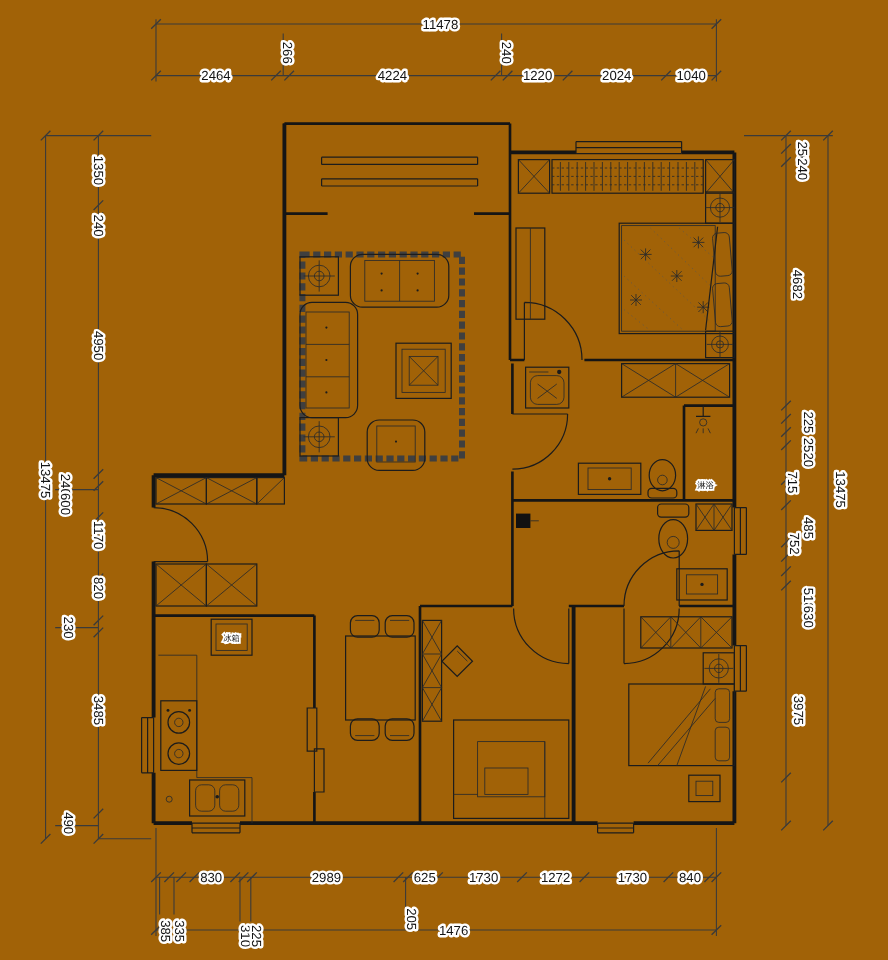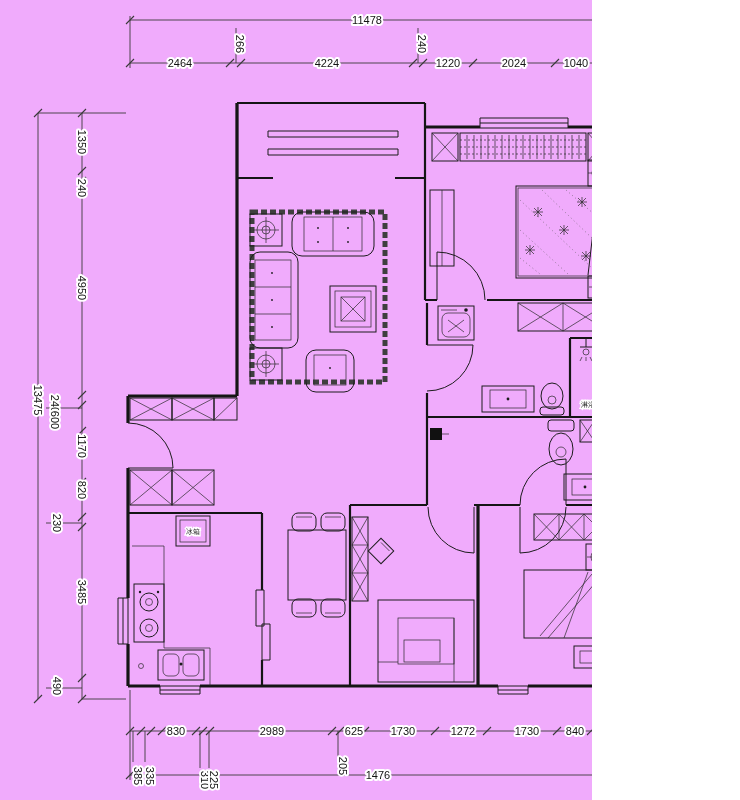--- a/index.html
+++ b/index.html
@@ -1,16 +1,16 @@
 <!DOCTYPE html>
 <html><head>
 <meta charset="utf-8">
 <style>
   html,body{margin:0;padding:0;background:#fff;}
-  .canvas{position:relative;width:592px;height:800px;background:#f0abfc;overflow:hidden;
+  .canvas{position:relative;width:740px;height:800px;background:#a16207;overflow:hidden;
           font-family:"Liberation Sans",sans-serif;}
   svg{display:block}
   .w3{stroke:#151515;stroke-width:3.2;fill:none;stroke-linecap:butt}
   .w2{stroke:#151515;stroke-width:2.2;fill:none}
   .t{stroke:#1c1c1c;stroke-width:1;fill:none}
   .t7{stroke:#2a2a2a;stroke-width:.7;fill:none}
   .dim{stroke:#3a3a3a;stroke-width:.9;fill:none}
   .tick{stroke:#3a3a3a;stroke-width:1.1;fill:none}
   .rug{stroke:#3f3f3f;stroke-width:5;fill:none;stroke-dasharray:6 3}
   .dimtxt{font-family:"Liberation Sans",sans-serif;font-size:11px;fill:#141414;

